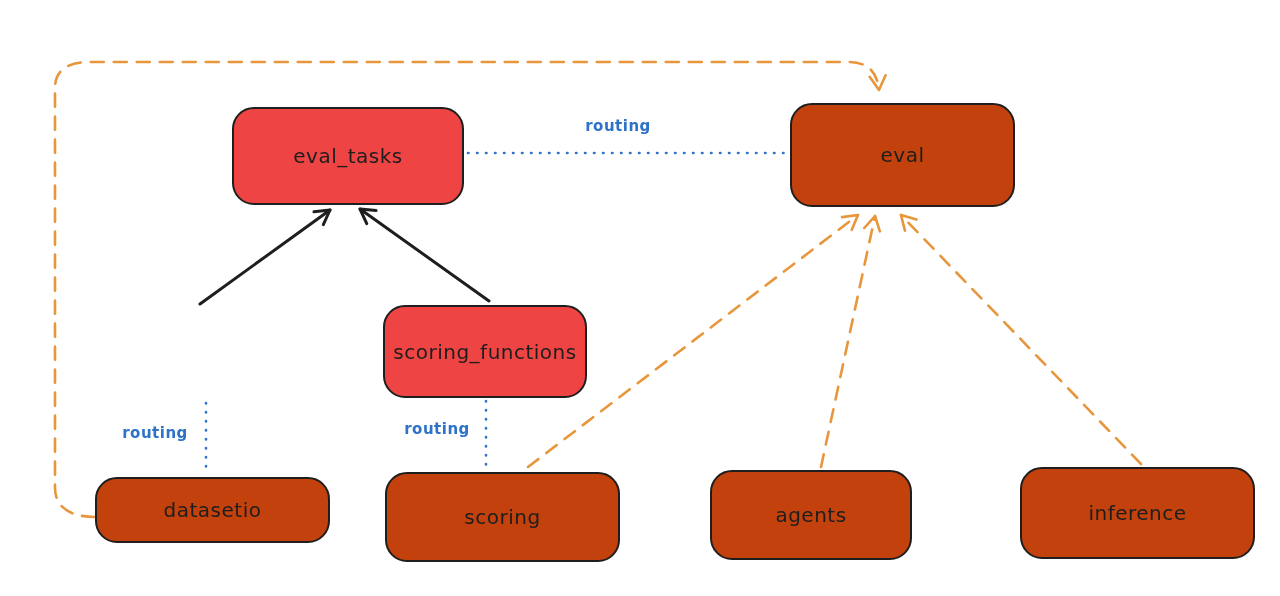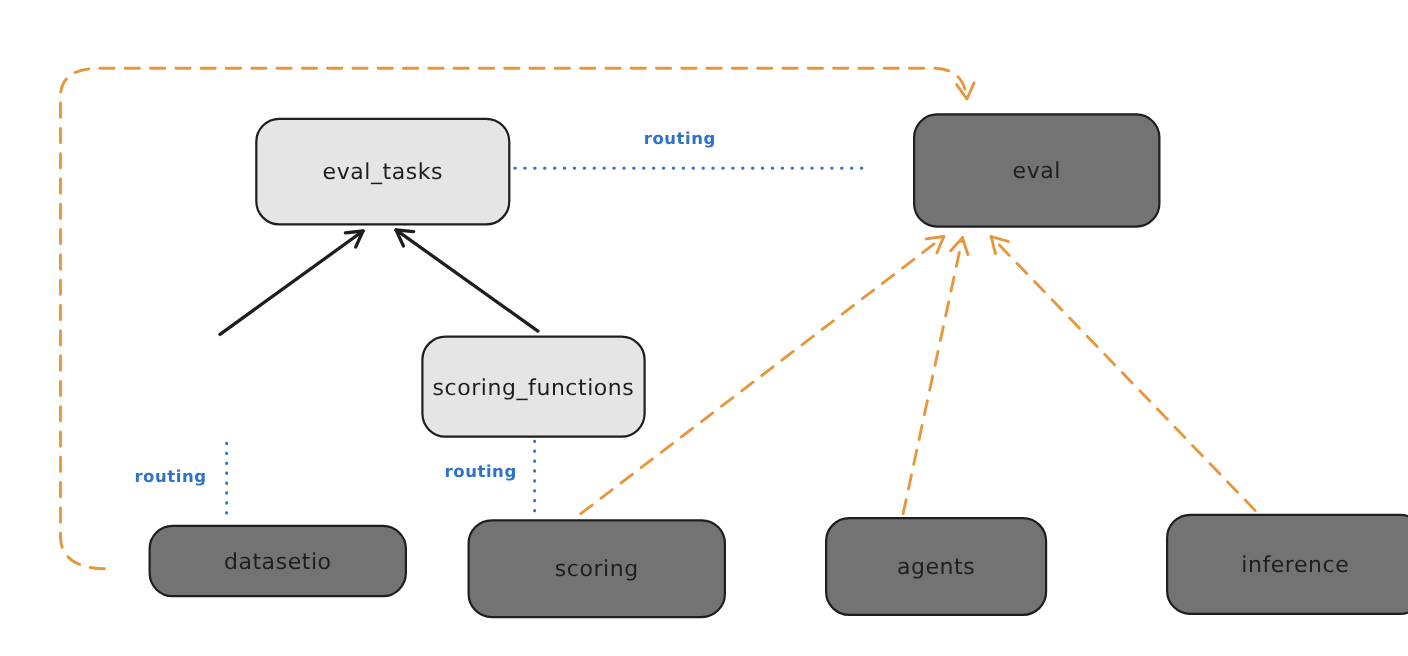--- a/index.html
+++ b/index.html
@@ -21,22 +21,22 @@
     display: flex;
     align-items: center;
     justify-content: center;
     border: 2.5px solid #1e1e1e;
     border-radius: 22px;
     font-size: 20px;
     color: #1e1e1e;
     letter-spacing: 0.5px;
     box-sizing: border-box;
   }
-  .node.blue  { background: #e5e5e5; }
-  .node.green { background: #737373; margin-left: 40px; }
+  .node.blue  { background: #ef4444; }
+  .node.green { background: #c2410c; }
   .edge-label {
     position: absolute;
     width: 96px;
     text-align: center;
     font-size: 15px;
     font-weight: 700;
     letter-spacing: 0.5px;
     color: #2e73c8;
   }
 </style>

